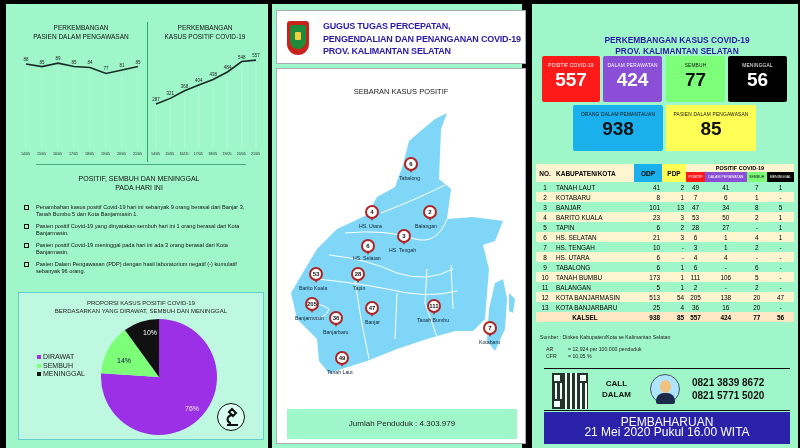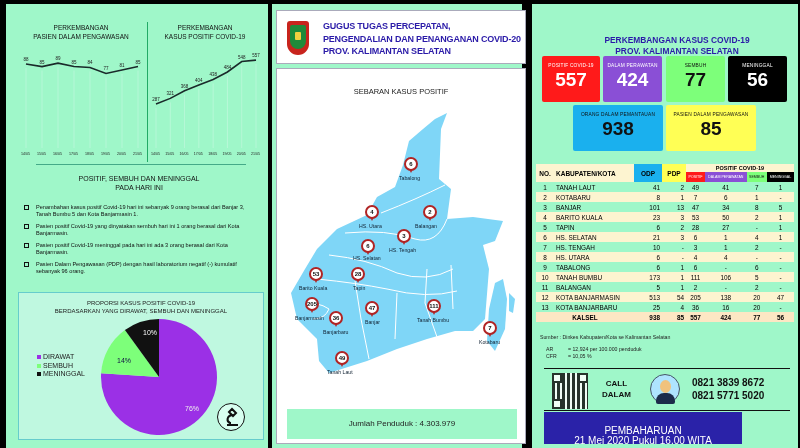--- a/index.html
+++ b/index.html
@@ -66,21 +66,21 @@
   .cc-box { position: absolute; left: 12px; top: 364px; width: 246px; height: 43px; border-top: 1px solid #111; border-bottom: 1px solid #111; }
   .qr { position: absolute; left: 8px; top: 4px; width: 36px; height: 36px; background:
       repeating-linear-gradient(90deg,#111 0 3px,#fff 3px 5px), #fff; opacity: 0.85; }
   .qr-corner { position: absolute; width: 10px; height: 10px; border: 2px solid #111; background: #fff; }
   .cc-label { position: absolute; left: 58px; top: 9px; font-size: 8px; line-height: 11px; font-weight: bold; text-align: center; color: #111; }
   .agent { position: absolute; left: 106px; top: 5px; width: 30px; height: 30px; border-radius: 50%; background: #aee4ff; border: 1px solid #456; }
   .agent-head { position: absolute; left: 9px; top: 5px; width: 11px; height: 13px; border-radius: 50%; background: #f1c27d; }
   .agent-body { position: absolute; left: 5px; top: 18px; width: 19px; height: 11px; border-radius: 8px 8px 2px 2px; background: #1c2b4a; }
   .phones { position: absolute; left: 148px; top: 7px; font-size: 10px; line-height: 13px; font-weight: bold; color: #111; }
 
-  .update { position: absolute; left: 12px; top: 408px; width: 198px; height: 32px; background: #2a22a8; color: #fff; text-align: center; font-size: 10px; line-height: 10px; padding-top: 14px; }
+  .update { position: absolute; left: 12px; top: 408px; width: 246px; height: 32px; background: #2a22a8; color: #fff; text-align: center; font-size: 12px; line-height: 10px; padding-top: 5px; }
 </style>
 </head>
 <body>
 
 <div class="panel-left">
   <div class="charts-box">
     <div class="chart-title" style="left:0;width:130px;">
       <div>PERKEMBANGAN</div>
       <div>PASIEN DALAM PENGAWASAN</div>
     </div>
@@ -190,21 +190,21 @@
 
 <div class="panel-mid">
   <div class="header-box">
     <div class="logo">
       <div class="logo-inner">
           <div class="logo-dot"></div>
         </div>
     </div>
     <div class="header-text">
       <div>GUGUS TUGAS PERCEPATAN,</div>
-      <div>PENGENDALIAN DAN PENANGANAN COVID-20</div>
+      <div>PENGENDALIAN DAN PENANGANAN COVID-19</div>
       <div>PROV. KALIMANTAN SELATAN</div>
     </div>
   </div>
 
   <div class="map-box">
     <div class="map-title">SEBARAN KASUS POSITIF</div>
     <svg class="map-svg" width="250" height="340" viewBox="0 0 250 340">
       <path d="M158 50 L170 44 L164 60 L162 110 L174 120 L170 150 L196 148 L226 152 L218 172 L206 176 L212 200 L208 250 L196 262 L178 262 L150 270 L120 280 L90 292 L52 304 L42 292 L40 270 L20 250 L14 224 L28 200 L40 180 L60 160 L90 146 L100 128 L118 118 L126 96 L132 72 L146 60 Z" fill="#7fd6f7"></path>
       <path d="M218 214 L226 210 L230 230 L228 260 L218 282 L210 272 L212 240 Z" fill="#7fd6f7"></path>
       <path d="M232 224 L238 230 L236 244 L232 242 Z" fill="#7fd6f7"></path>

